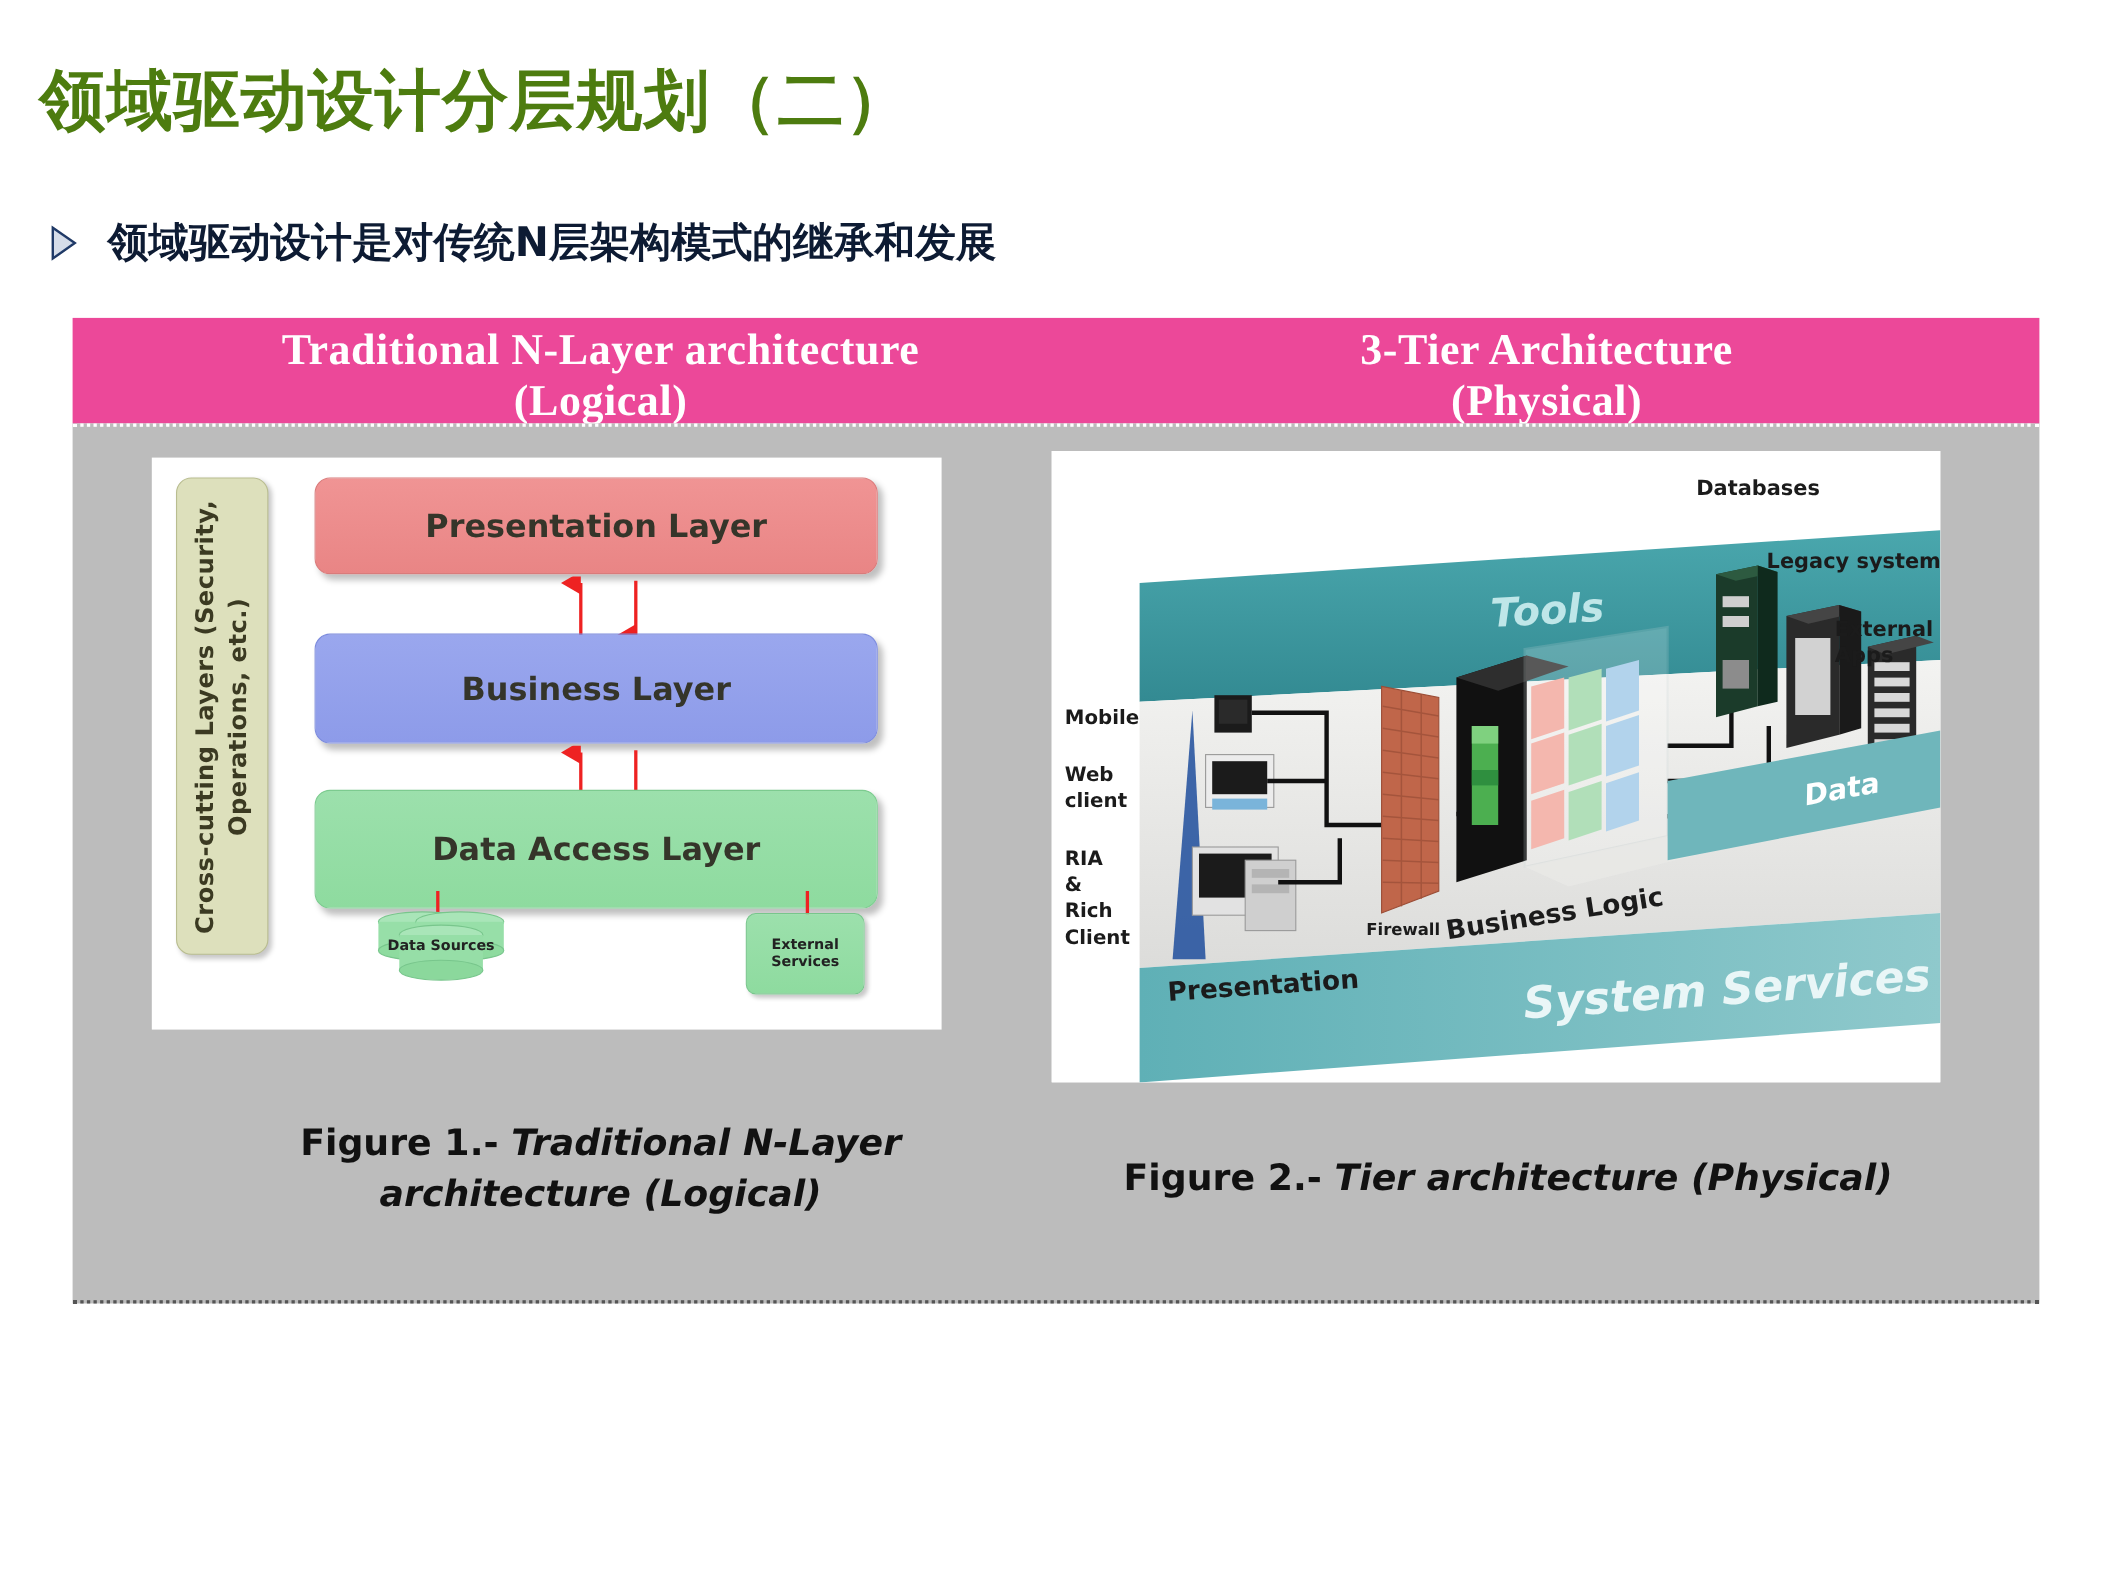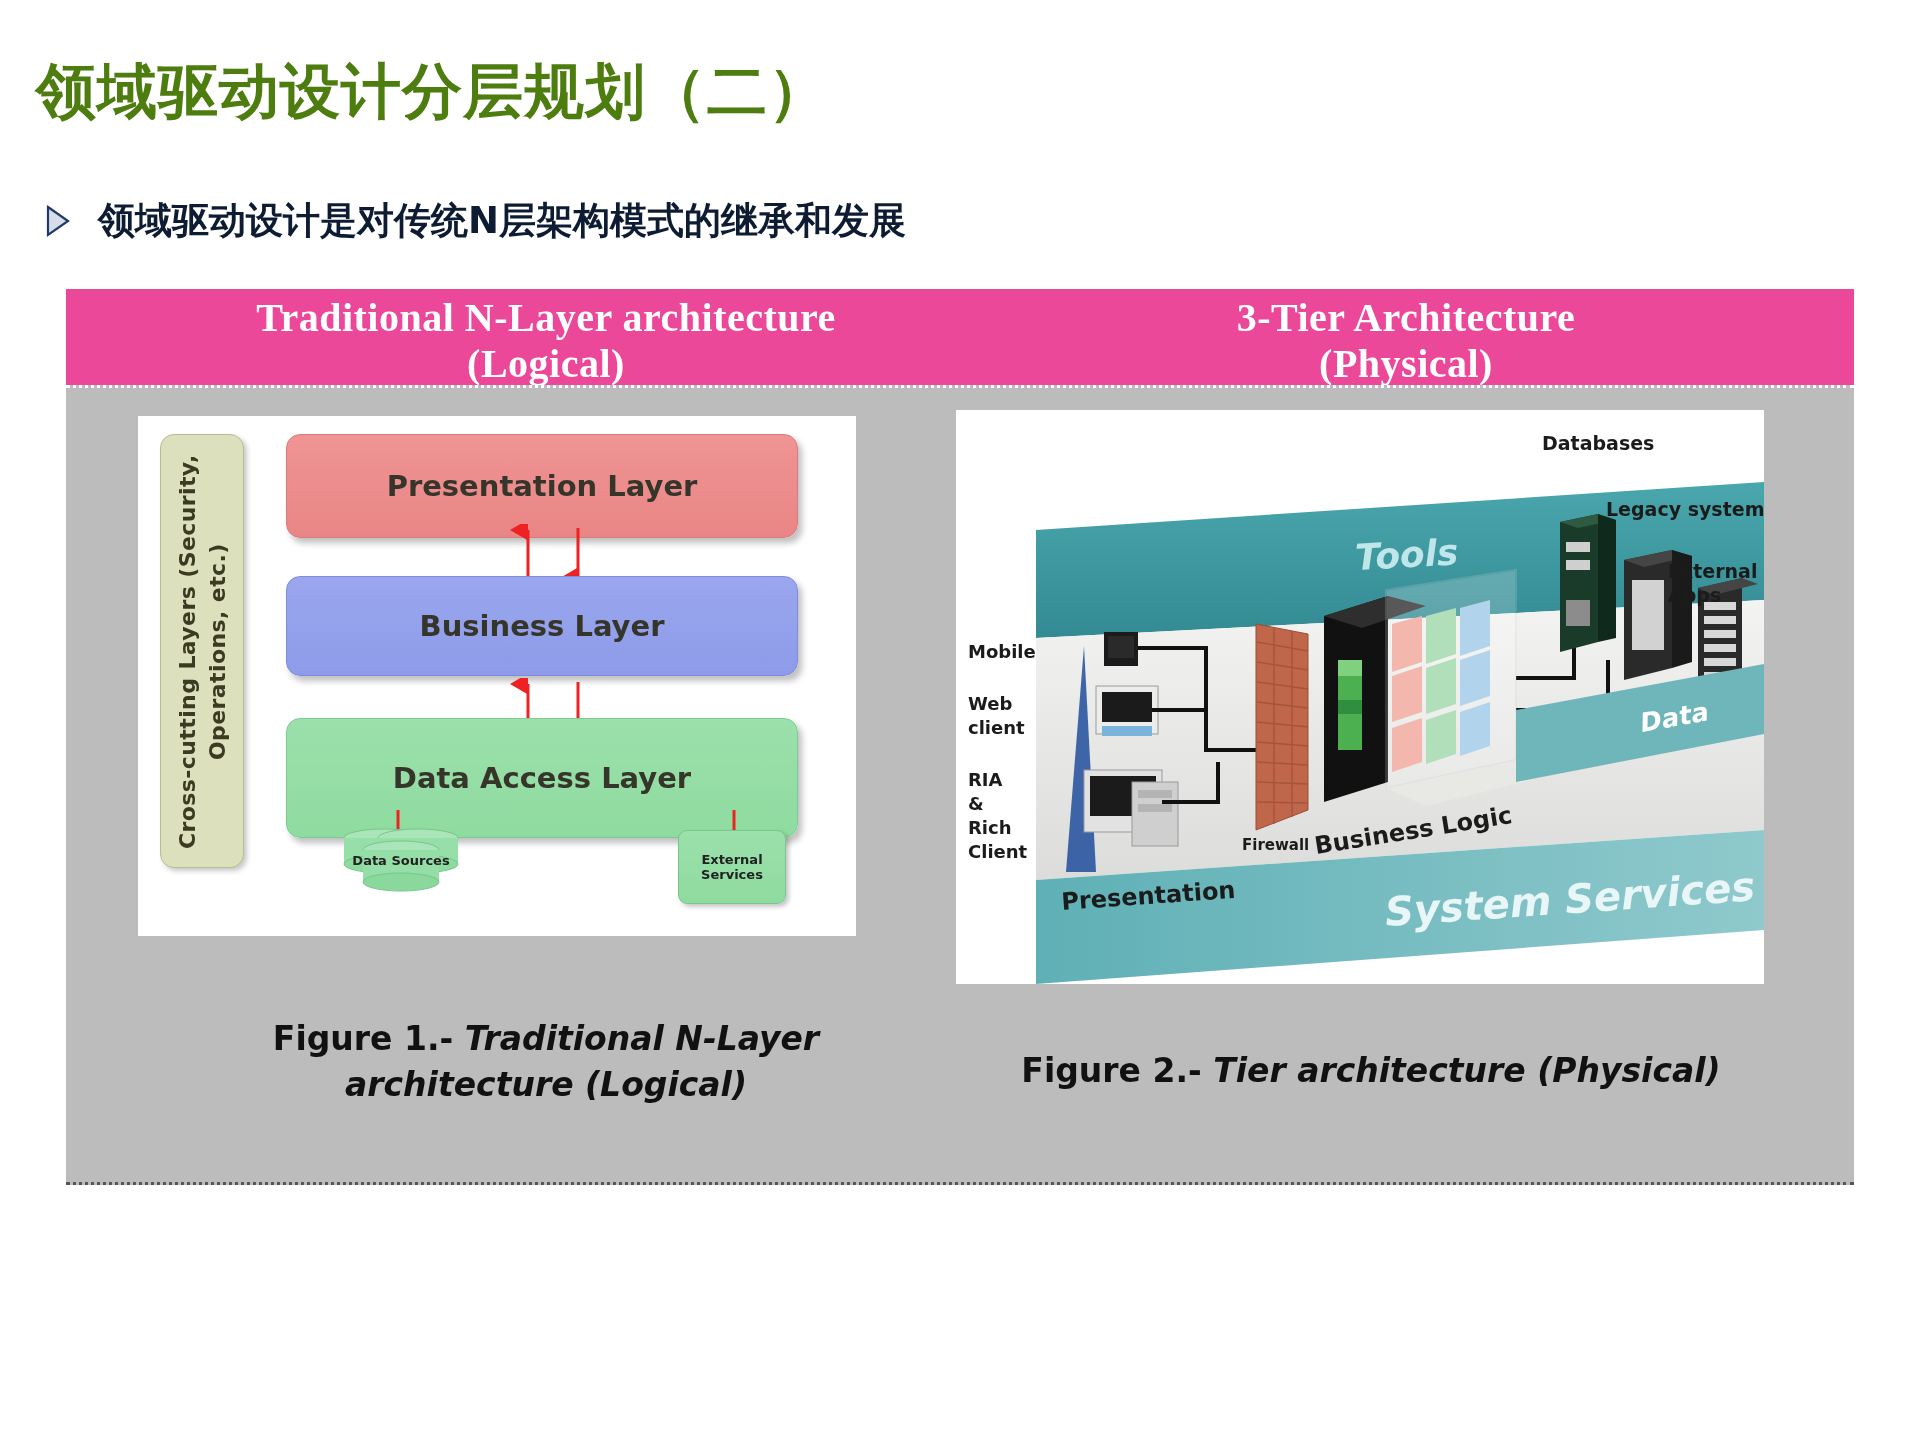--- a/index.html
+++ b/index.html
@@ -79,30 +79,30 @@
   #cross-cutting-label span {
     writing-mode:vertical-rl;
     transform:rotate(180deg);
     font-size:22px; font-weight:bold; color:#3b3a22;
     line-height:30px; text-align:center;
     letter-spacing:0.4px;
     font-family:"DejaVu Sans","Liberation Sans",sans-serif;
   }
 
   .layer-box {
-    position:absolute; left:148px; width:512px; height:104px;
+    position:absolute; left:148px; width:512px; height:88px;
     border-radius:14px;
     display:flex; align-items:center; justify-content:center;
     font-size:29px; font-weight:bold; color:#35352a;
     box-shadow:4px 5px 6px rgba(0,0,0,0.25);
     font-family:"DejaVu Sans","Liberation Sans",sans-serif;
   }
   #layer-presentation { top:18px;  background:linear-gradient(#f09494,#e98585); border:1px solid #d97b7b; }
   #layer-business     { top:160px; background:linear-gradient(#9aa7ee,#8d9be9); border:1px solid #7d8cdd; height:100px; }
-  #layer-data-access  { top:302px; background:linear-gradient(#9ce0ac,#8edb9f); border:1px solid #7ccb8f; height:120px; }
+  #layer-data-access  { top:302px; background:linear-gradient(#9ce0ac,#8edb9f); border:1px solid #7ccb8f; height:108px; }
 
   .arrow-pair { position:absolute; width:120px; height:60px; left:368px; }
   #arrows-top    { top:108px; }
   #arrows-middle { top:262px; }
 
   .bottom-node-label {
     position:absolute;
     font-size:13px; font-weight:bold; color:#222; text-align:center;
     line-height:15px;
     font-family:"DejaVu Sans","Liberation Sans",sans-serif;

